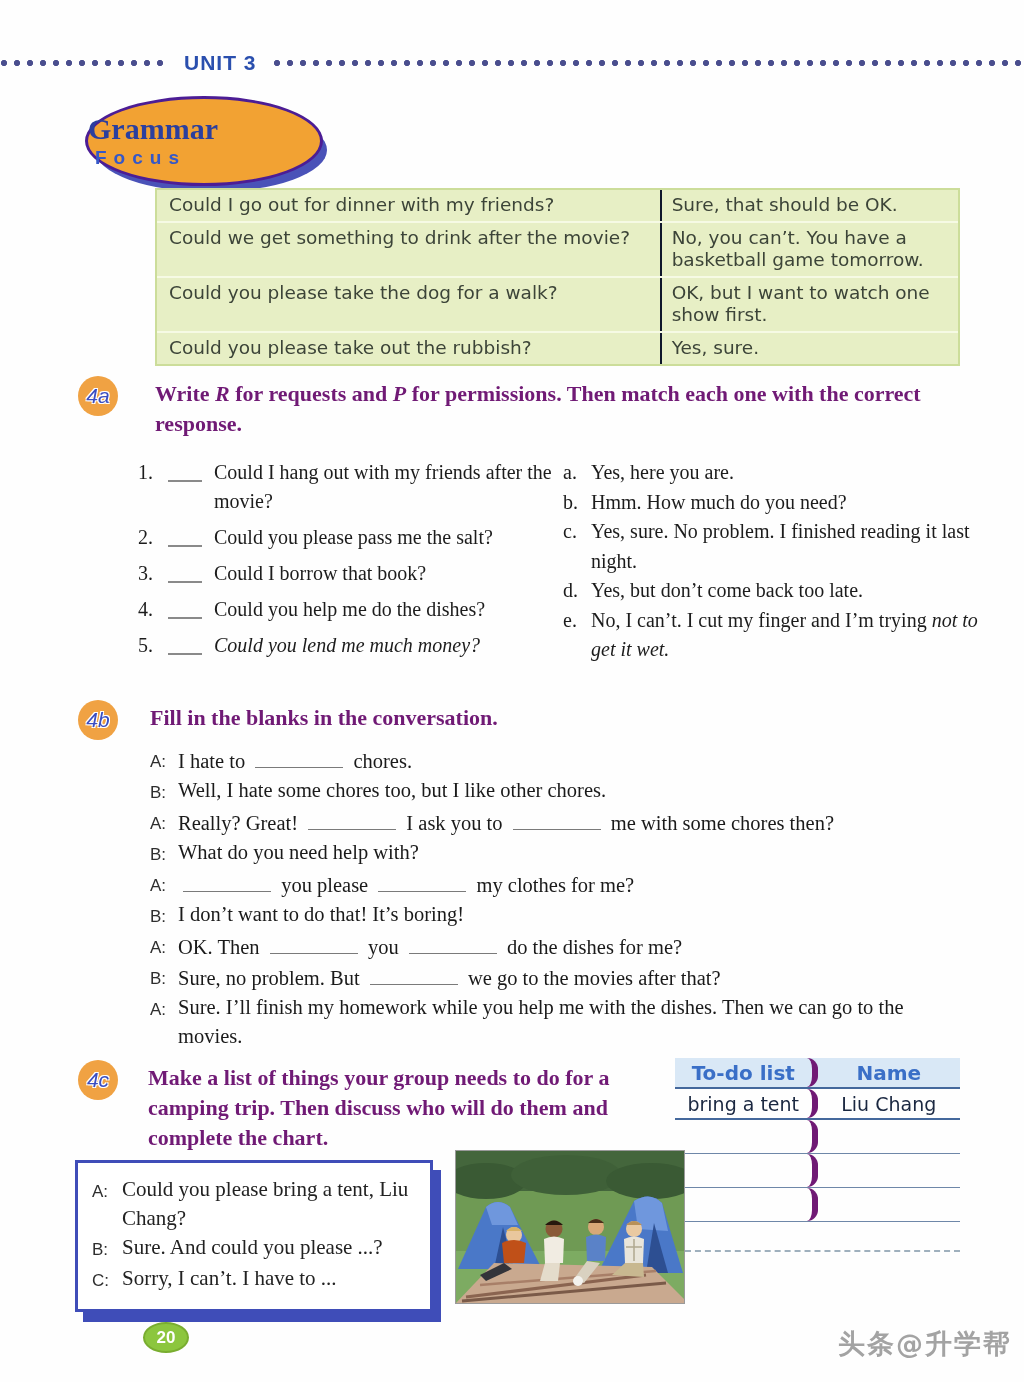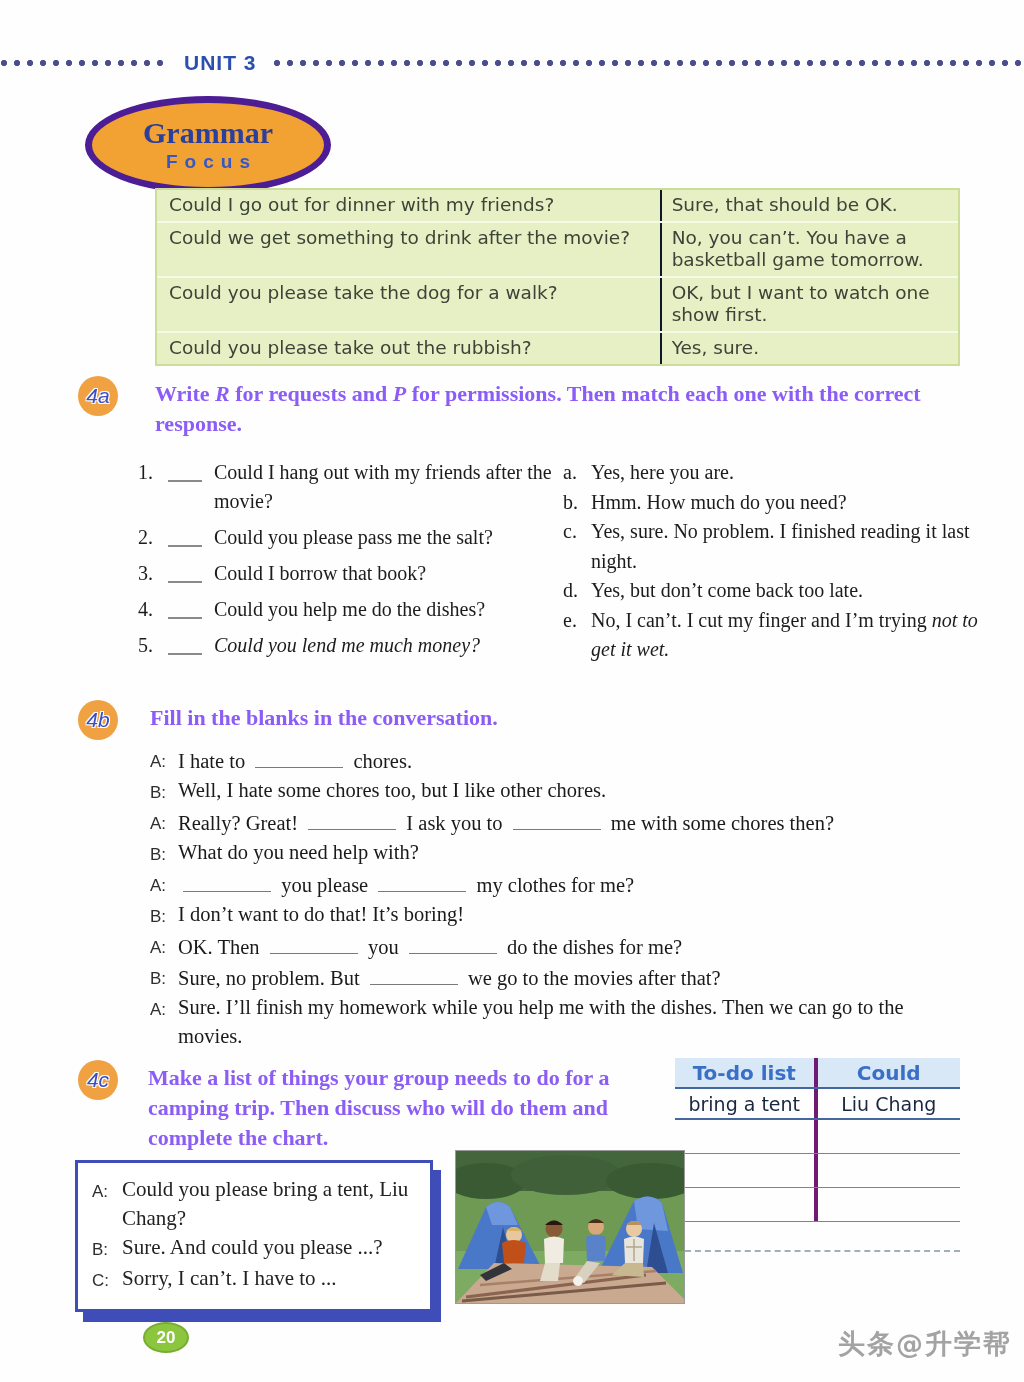--- a/index.html
+++ b/index.html
@@ -11,39 +11,39 @@
   
   .header-rule{position:absolute;top:54px;left:0;right:0;display:flex;align-items:center;height:18px;}
   .dots{height:8px;background-image:radial-gradient(circle at 4px 4px,#4a4e8e 2.8px,rgba(0,0,0,0) 3.4px);background-size:13px 8px;background-repeat:repeat-x;}
   .dots-left{width:168px;}
   .dots-right{flex:1;}
   .unit-label{padding:0 16px;color:#2a4fae;font-family:"Liberation Sans",sans-serif;font-weight:bold;font-size:21px;letter-spacing:1px;}
 
   
   .gf-badge{position:absolute;left:85px;top:96px;width:246px;height:100px;}
   .gf-shadow{position:absolute;left:10px;top:12px;width:232px;height:84px;border-radius:50%;background:#4a52b8;}
-  .gf-oval{position:absolute;left:0;top:0;width:232px;height:84px;border-radius:50%;background:#f2a233;border:7px solid #4c1d95;display:flex;flex-direction:column;align-items:center;justify-content:center;}
+  .gf-oval{position:absolute;left:0;top:0;width:232px;height:84px;border-radius:50%;background:#f2a233;border:3px solid #4c1d95;display:flex;flex-direction:column;justify-content:center;}
   .gf-line1{font-family:"Liberation Serif",serif;font-weight:bold;font-size:30px;color:#2b3f9e;line-height:1;}
   .gf-line2{font-family:"Liberation Sans",sans-serif;font-weight:bold;font-size:19px;color:#3558c8;letter-spacing:7px;margin-top:3px;text-indent:7px;}
 
   
   .gf-table{position:absolute;left:155px;top:188px;width:805px;background:#e7efc5;border:2px solid #ccdd9a;font-family:"DejaVu Sans",sans-serif;font-size:18.5px;line-height:22px;color:#3c4438;box-sizing:border-box;}
   .gf-row{display:flex;border-bottom:2px solid #f6fae4;}
   .gf-row:last-child{border-bottom:none;}
   .gf-q{width:63%;padding:4px 24px 5px 12px;border-right:2px solid #0f172a;box-sizing:border-box;}
   .gf-a{flex:1;padding:4px 8px 5px 10px;}
 
   
   .sec-badge{position:absolute;width:40px;height:40px;border-radius:50%;background:#f0a243;color:#3b4ec2;font-family:"Liberation Sans",sans-serif;font-weight:normal;font-style:italic;font-size:21px;display:flex;align-items:center;justify-content:center;
     text-shadow:-1px -1px 0 #fff,1px -1px 0 #fff,-1px 1px 0 #fff,1px 1px 0 #fff;}
   #badge-4a{left:78px;top:376px;}
   #badge-4b{left:78px;top:700px;}
   #badge-4c{left:78px;top:1060px;}
 
-  .sec-instruction{position:absolute;font-family:"Liberation Serif",serif;font-weight:bold;font-size:22px;color:#8b5cf6;line-height:30px;}
+  .sec-instruction{position:absolute;font-family:"Liberation Serif",serif;font-weight:bold;font-size:22px;color:#701a75;line-height:30px;}
   #instr-4a{left:155px;top:379px;width:805px;}
   #instr-4b{left:150px;top:703px;width:805px;}
   #instr-4c{left:148px;top:1063px;width:505px;}
 
   
   #match-lists{position:absolute;left:138px;top:458px;width:840px;display:flex;}
   .q-col{width:425px;}
   .r-col{flex:1;}
   .q-item{display:flex;margin-bottom:7px;font-size:20px;line-height:29px;color:#1c1c1c;}
   .q-num{width:30px;flex:none;}
@@ -57,21 +57,21 @@
   #conv{position:absolute;left:150px;top:745px;width:812px;}
   .conv-line{display:flex;font-size:20.5px;line-height:29px;color:#1a1a1a;}
   .conv-speaker{width:28px;flex:none;font-family:"Liberation Sans",sans-serif;font-size:17px;color:#2e2e2e;padding-top:2px;}
   .conv-text{flex:1;}
   .blank{display:inline-block;width:88px;border-bottom:1.5px solid #7a7a7a;height:1.05em;vertical-align:baseline;margin:0 5px;}
 
   
   #todo-table{position:absolute;left:675px;top:1058px;width:285px;box-sizing:border-box;}
   .todo-header{display:flex;background:#d9e8f6;border-bottom:2px solid #44689c;}
   .todo-header .cell{width:50%;box-sizing:border-box;text-align:center;padding:3px 0 2px;color:#3a6fc7;font-family:"DejaVu Sans",sans-serif;font-weight:bold;font-size:20px;}
-  .cell.left{border-right:4px solid #701a75;}
+  .cell.left{border-right:6px solid #701a75;border-radius:11px;}
   .todo-row{display:flex;}
   .todo-row .cell{width:50%;box-sizing:border-box;text-align:center;padding:4px 0 3px;font-family:"DejaVu Sans",sans-serif;color:#1a2740;font-size:19px;}
   .todo-row.filled{border-bottom:2px solid #44689c;}
   .todo-row.empty{height:33px;border-bottom:1.5px solid #6e87a8;}
   .todo-dash{height:28px;border-bottom:2px dashed #9fb0bd;}
 
   
   #dialog-box{position:absolute;left:75px;top:1160px;width:358px;background:#fff;border:3px solid #3f4db8;box-shadow:8px 10px 0 #3f4db8;padding:12px 8px 14px 14px;box-sizing:border-box;}
   .dlg-line{display:flex;font-size:21px;line-height:29px;color:#222;}
   .dlg-speaker{width:30px;flex:none;font-family:"Liberation Sans",sans-serif;font-size:17px;color:#2e2e2e;padding-top:2px;}
@@ -219,21 +219,21 @@
       <span class="conv-text">Sure. I’ll finish my homework while you help me with the dishes. Then we can go to the movies.</span>
     </div>
   </div>
 
   <div class="sec-badge" id="badge-4c">4c</div>
   <div class="sec-instruction" id="instr-4c">Make a list of things your group needs to do for a camping trip. Then discuss who will do them and complete the chart.</div>
 
   <div id="todo-table">
     <div class="todo-header">
       <div class="cell left">To-do list</div>
-      <div class="cell">Could</div>
+      <div class="cell">Name</div>
     </div>
     <div class="todo-row filled">
       <div class="cell left">bring a tent</div>
       <div class="cell">Liu Chang</div>
     </div>
     <div class="todo-row empty">
       <div class="cell left"></div>
       <div class="cell"></div>
     </div>
     <div class="todo-row empty">

